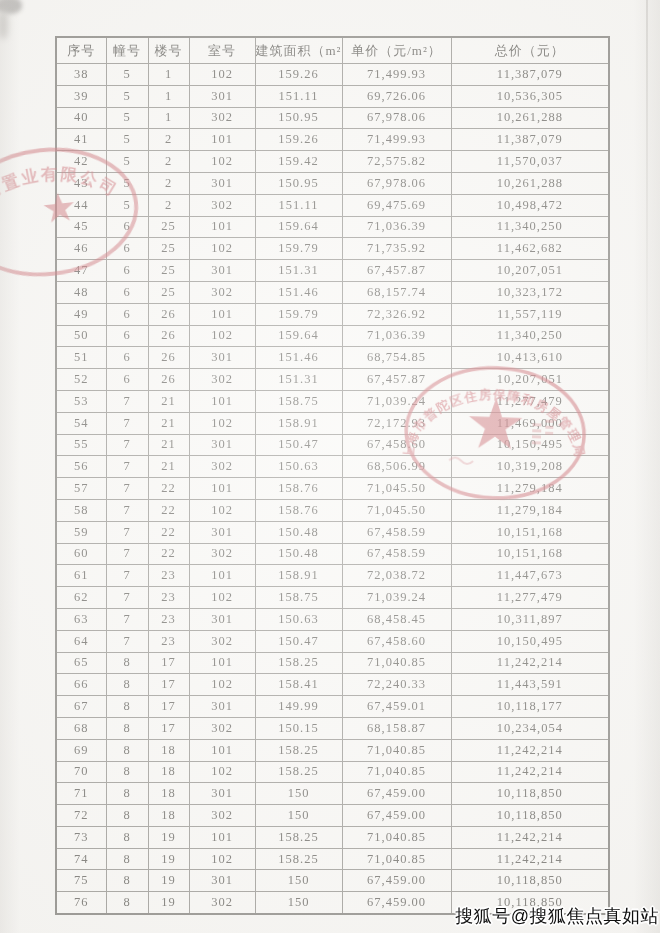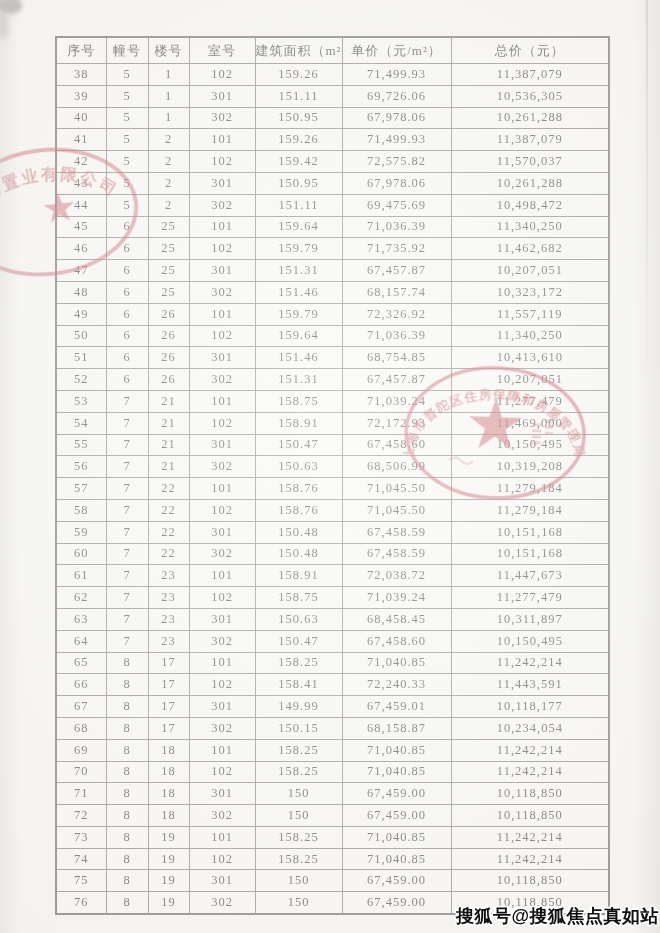--- a/index.html
+++ b/index.html
@@ -35,21 +35,21 @@
   col.co0{width:50px}col.co1{width:42px}col.co2{width:41px}col.co3{width:66px}
   col.co4{width:87px}col.co5{width:109px}col.co6{width:158px}
 
   .stamp{position:absolute;z-index:3;pointer-events:none;}
   .stamp-left{left:-58px;top:140px;opacity:.55;transform:rotate(-6deg);filter:blur(0.35px);}
   .stamp-right{left:398px;top:360px;opacity:.62;transform:rotate(2deg);filter:blur(0.35px);}
   .stamp text{font-family:"Liberation Serif",serif;font-weight:bold;}
 
   .watermark{
     position:absolute;right:1px;bottom:5px;z-index:6;
-    font-family:"Liberation Sans",sans-serif;font-weight:bold;font-size:18px;
+    font-family:"Liberation Sans",sans-serif;font-weight:normal;font-size:18px;
     color:#101010;letter-spacing:0.5px;
     text-shadow:-2px 0 0 #fff,2px 0 0 #fff,0 -2px 0 #fff,0 2px 0 #fff,
                 -1px -1px 0 #fff,1px -1px 0 #fff,-1px 1px 0 #fff,1px 1px 0 #fff;
   }
 </style>
 </head>
 <body>
 
 <div class="page">
 

